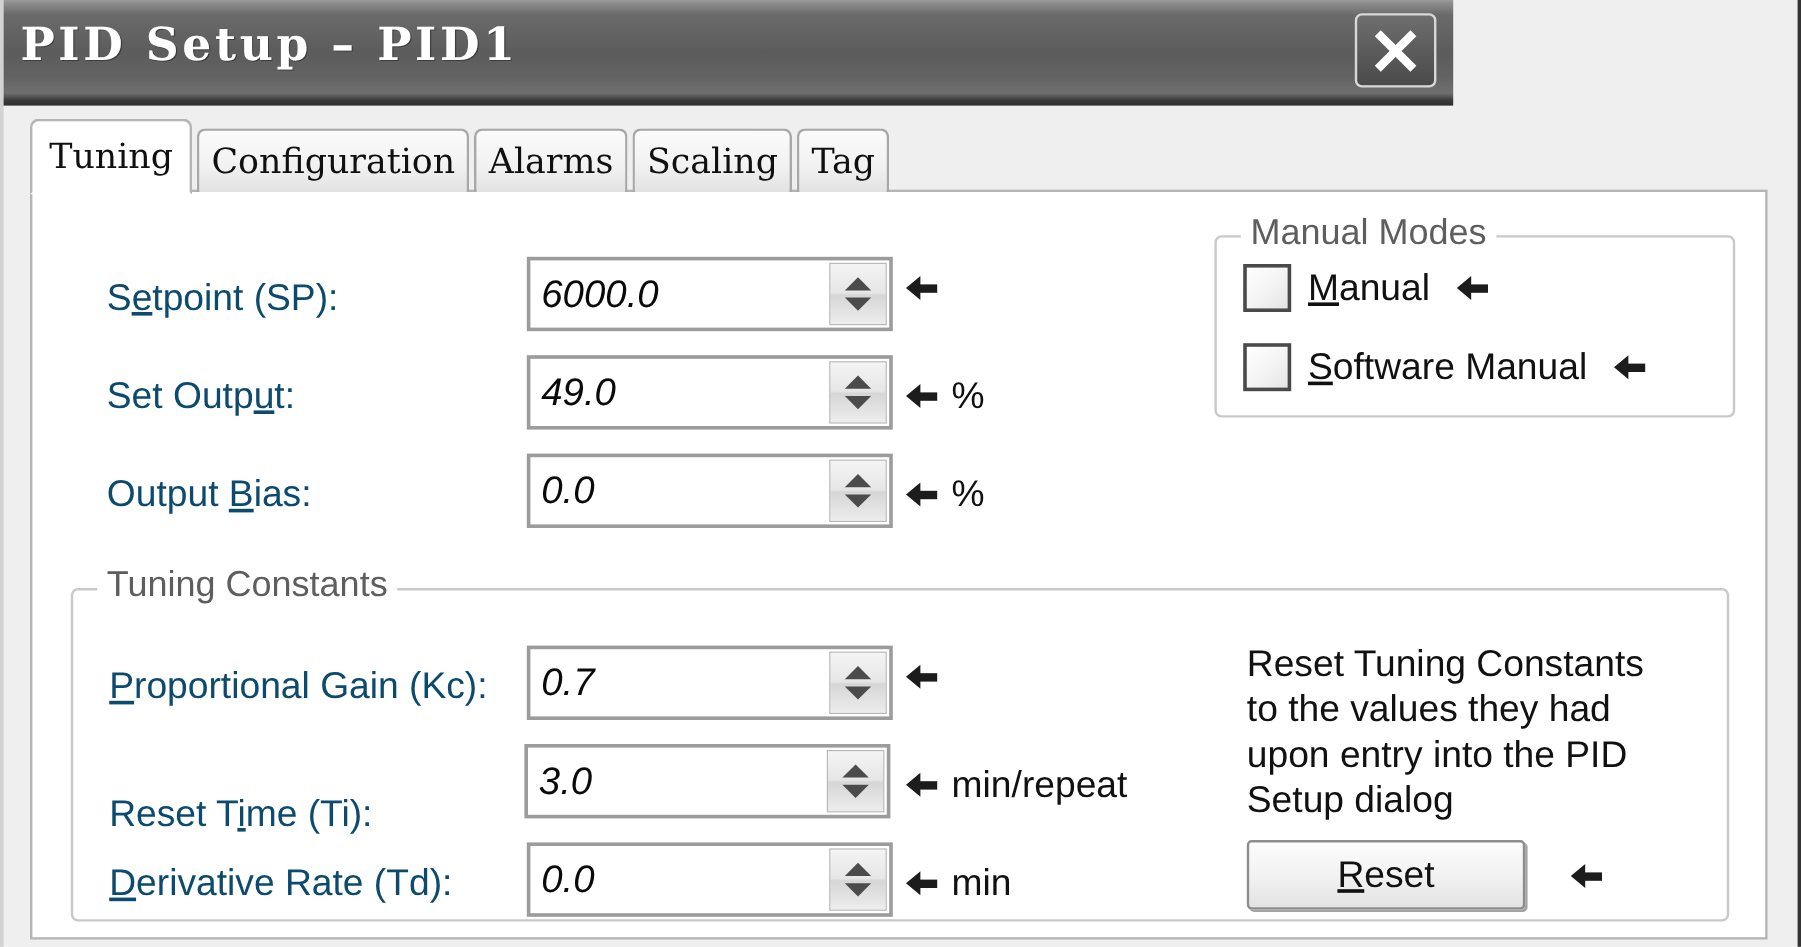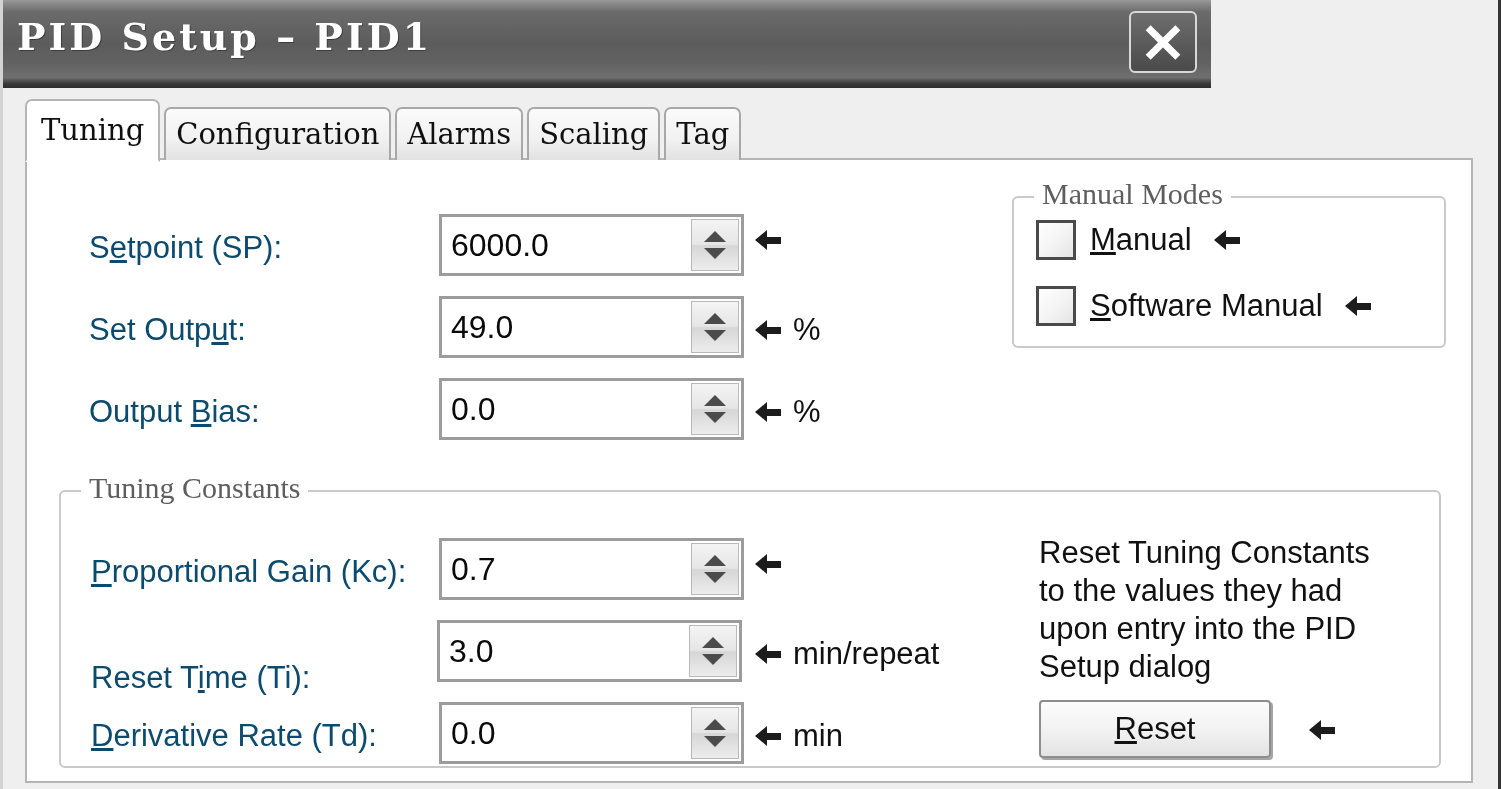--- a/index.html
+++ b/index.html
@@ -150,20 +150,21 @@
   .fld-label u { text-decoration: underline; }
 
   
   .spinfield {
     position: absolute;
     width: 305px;
     height: 62px;
     background: #ffffff;
     border: 3px solid #9c9c9c;
     box-sizing: border-box;
+    font-style: italic;
   }
   .spinfield .value {
     position: absolute;
     left: 9px;
     top: 50%;
     transform: translateY(-50%);
     font-family: "Liberation Sans", sans-serif;
     font-size: 32px;
     color: #0a0a0a;
     white-space: nowrap;
@@ -241,21 +242,21 @@
     border: 2px solid #c9c9c9;
     border-radius: 6px;
     box-sizing: border-box;
   }
   .groupbox > .legend {
     position: absolute;
     top: -21px;
     left: 20px;
     background: #ffffff;
     padding: 0 8px;
-    font-family: Liberation Serif, serif;
+    font-family: Liberation Sans, sans-serif;
     font-size: 30px;
     color: #5e5e5e;
     white-space: nowrap;
   }
 
   
   .checkrow {
     position: absolute;
     display: flex;
     align-items: center;

